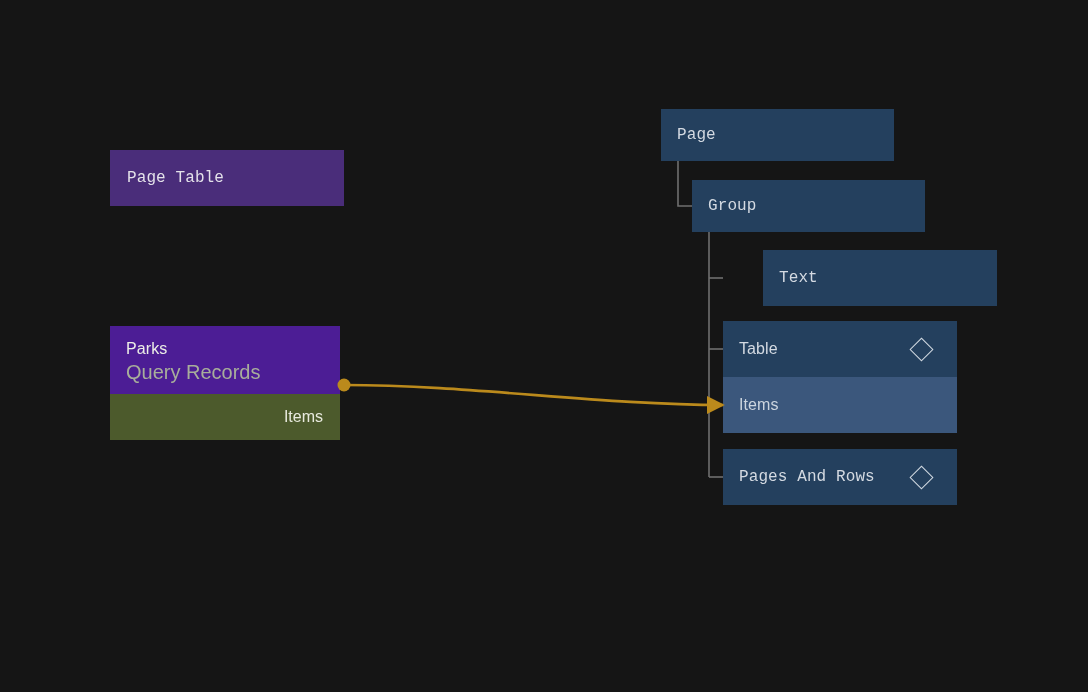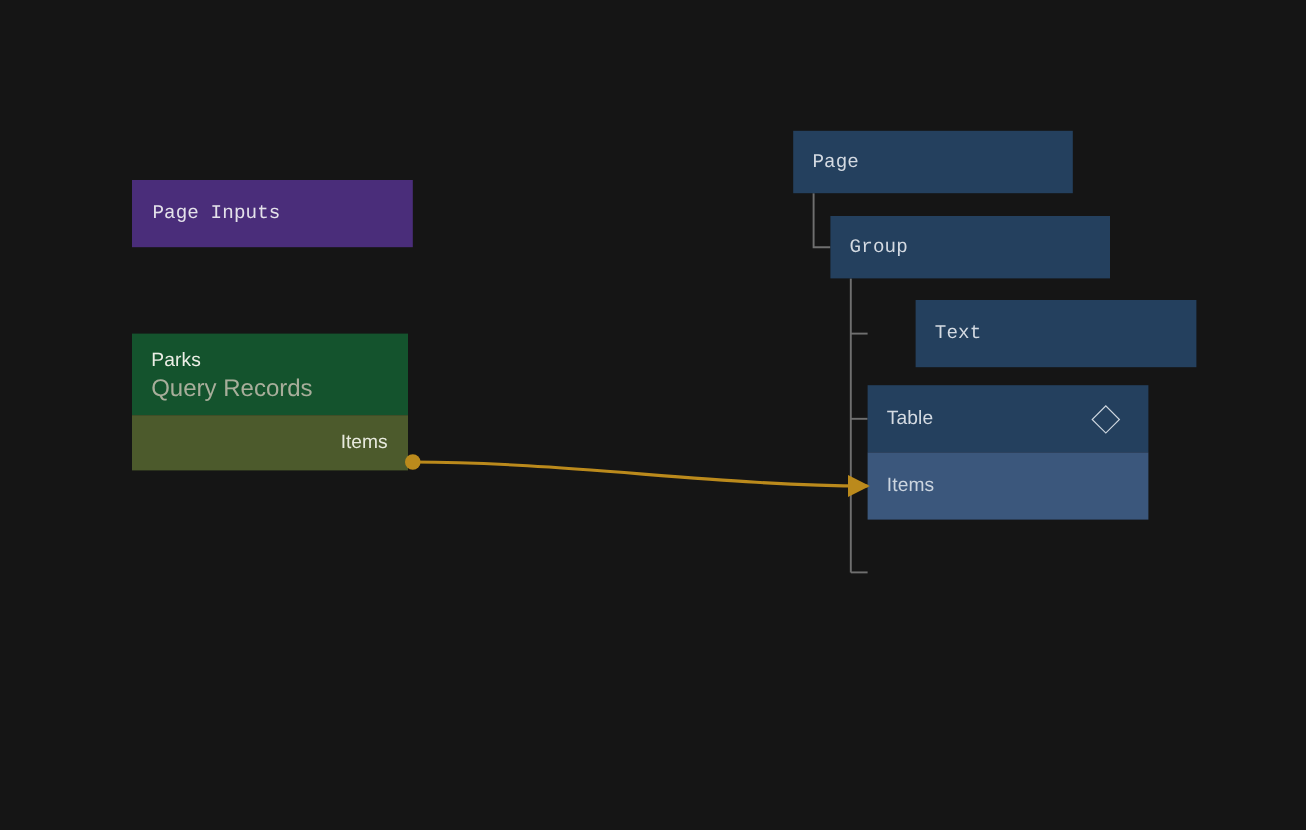--- a/index.html
+++ b/index.html
@@ -82,23 +82,24 @@
   }
   .node-purple .node-label { color: #e4e2ea; }
 
   
   .node-green {
     background: transparent;
     padding: 0;
     display: block;
   }
   .node-green .green-head {
-    background: #14532d;
+    background: #4c1d95;
     height: 68px;
     padding: 13px 16px 0 16px;
+    margin-top: 48px;
   }
   .node-green .green-head .node-label { color: #eceee6; }
   .node-green .green-head .node-sublabel { color: #a8ae9b; }
   .node-green .green-port {
     background: #4c5a2c;
     height: 46px;
     display: flex;
     align-items: center;
     justify-content: flex-end;
     padding-right: 17px;
@@ -178,21 +179,21 @@
       <marker id="amber-arrow" viewBox="0 0 10 10" refX="9" refY="5" markerWidth="7" markerHeight="7" orient="auto-start-reverse">
         <path d="M 0 0 L 10 5 L 0 10 z" fill="#bb8a1c"></path>
       </marker>
     </defs>
     <path d="M 344,385 C 470,385 600,405 723,405" fill="none" stroke="#bb8a1c" stroke-width="2.6" marker-end="url(#amber-arrow)"></path>
     <circle cx="344" cy="385" r="6.5" fill="#bb8a1c"></circle>
   </svg>
 
   <div class="node node-purple" style="left:110px; top:150px; width:234px; height:56px;">
     <div class="node-row">
-      <span class="node-label">Page Inputs</span>
+      <span class="node-label">Page Table</span>
     </div>
   </div>
 
   <div class="node node-green" style="left:110px; top:278px; width:230px; height:134px;">
     <div class="green-head">
       <div class="node-label">Parks</div>
       <div class="node-sublabel">Query Records</div>
     </div>
     <div class="green-port">
       <span class="port-label">Items</span>
@@ -220,14 +221,20 @@
   <div class="node-stack" style="left:723px; top:321px; width:234px; height:112px;">
     <div class="stack-head">
       <span class="node-label">Table</span>
       <span class="diamond-icon"></span>
     </div>
     <div class="stack-prop">
       <span class="node-label">Items</span>
     </div>
   </div>
 
+  <div class="node node-blue" style="left:723px; top:449px; width:234px; height:56px; padding-left:0;">
+    <div class="node-row" style="padding:0 16px;">
+      <span class="node-label" style="flex:1;">Pages And Rows</span>
+      <span class="diamond-icon"></span>
+    </div>
+  </div>
 
 </div>
 
 </body></html>

